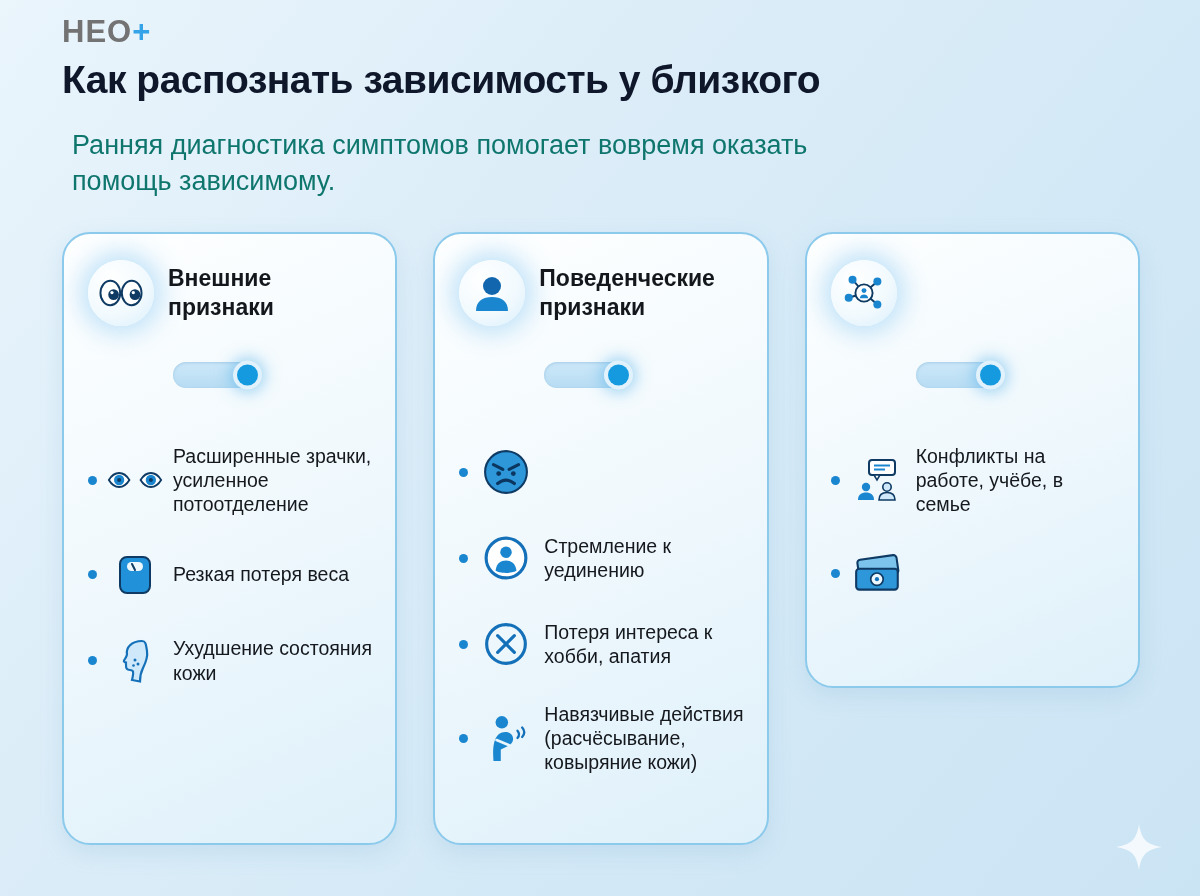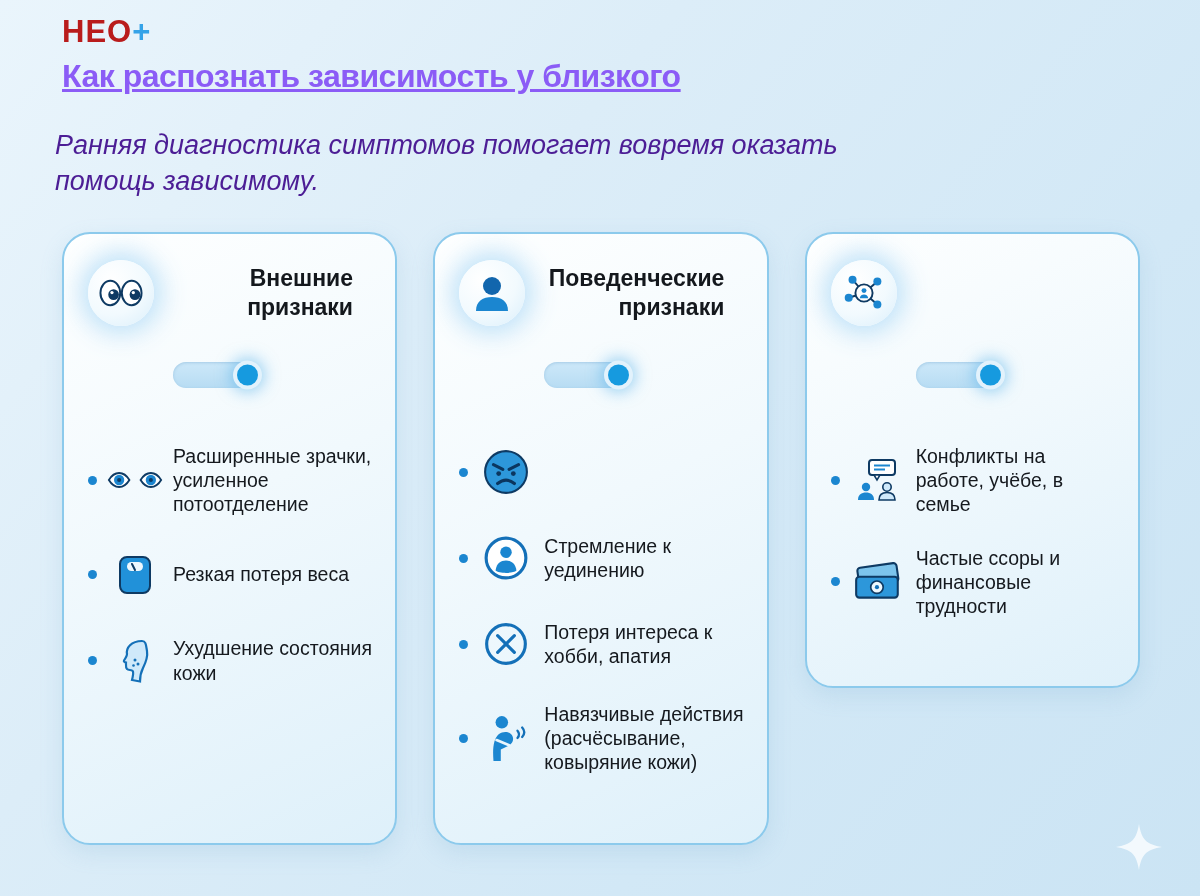--- a/index.html
+++ b/index.html
@@ -4,37 +4,37 @@
 <style>
   * { margin:0; padding:0; box-sizing:border-box; }
   html,body { width:1200px; height:896px; }
   body {
     font-family:"Liberation Sans", sans-serif;
     color:#14181d;
     background:linear-gradient(130deg,#eaf5fc 0%,#dcedf8 35%,#d2e8f6 70%,#cbe4f4 100%);
     position:relative; overflow:hidden;
   }
   .logo { position:absolute; left:62px; top:14px; font-size:31px; font-weight:800; letter-spacing:1px; }
-  .logo .neo { color:#b91c1c; }
+  .logo .neo { color:#737373; }
   .logo .plus { color:#35a3e8; }
-  .page-title { position:absolute; left:62px; top:58px; font-size:32px; font-weight:800; letter-spacing:-0.5px; color:#8b5cf6;text-decoration:underline; }
-  .page-subtitle { position:absolute; left:55px; top:128px; font-size:27px; font-weight:500; line-height:1.32; white-space:pre-line; color:#4c1d95;font-style:italic; }
+  .page-title { position:absolute; left:62px; top:58px; font-size:39px; font-weight:800; letter-spacing:-0.5px; color:#0f172a; }
+  .page-subtitle { position:absolute; left:72px; top:128px; font-size:27px; font-weight:500; line-height:1.32; white-space:pre-line; color:#0f766e; }
 
   .cards { position:absolute; left:62px; top:232px; width:1078px; display:flex; gap:36px; align-items:flex-start; }
   .card {
     flex:1 1 0;
     background:linear-gradient(155deg,#feffff 0%,#f1f9fd 45%,#def0fa 100%);
     border:2px solid #8ccaec; border-radius:28px;
     padding:26px 22px 28px 24px;
     box-shadow:0 8px 22px rgba(110,165,205,.18);
   }
   .card-tall { min-height:613px; }
   .card-short { min-height:456px; }
 
-  .card-header { display:flex; align-items:center; gap:14px;text-align:right; }
+  .card-header { display:flex; align-items:center; gap:14px; }
   .header-icon-wrap {
     width:66px; height:66px; border-radius:50%; flex:none;
     background:radial-gradient(circle at 35% 30%, #ffffff 0%, #f2fafe 55%, #d9eefb 100%);
     box-shadow:0 0 24px 8px rgba(185,223,247,.9);
     display:flex; align-items:center; justify-content:center;
   }
   .card-title { font-size:23px; font-weight:700; line-height:1.25; max-width:185px; }
 
   .toggle-row { margin:36px 0 56px 85px; }
   .toggle {
@@ -257,21 +257,20 @@
           <span class="item-icon">
             <svg width="52" height="40" viewBox="0 0 50 36">
               <g transform="rotate(-8 25 12)">
                 <rect x="6" y="2" width="38" height="18" rx="3" fill="#7cc4ec" stroke="#0e3a63" stroke-width="2"></rect>
               </g>
               <rect x="4" y="13" width="40" height="20" rx="3" fill="#2d97da" stroke="#0e3a63" stroke-width="2"></rect>
               <circle cx="24" cy="23" r="6" fill="#eef8fe" stroke="#0e3a63" stroke-width="1.6"></circle>
               <circle cx="24" cy="23" r="2" fill="#1470b8"></circle>
             </svg>
           </span>
-          <span class="item-text">Частые ссоры и финансовые трудности</span>
         </div>
       </div>
     </section>
 
   </div>
 
   <svg class="sparkle" viewBox="0 0 24 24">
     <path d="M12 0 C13.2 8 16 10.8 24 12 C16 13.2 13.2 16 12 24 C10.8 16 8 13.2 0 12 C8 10.8 10.8 8 12 0 Z" fill="#f6fbfe"></path>
   </svg>
 

